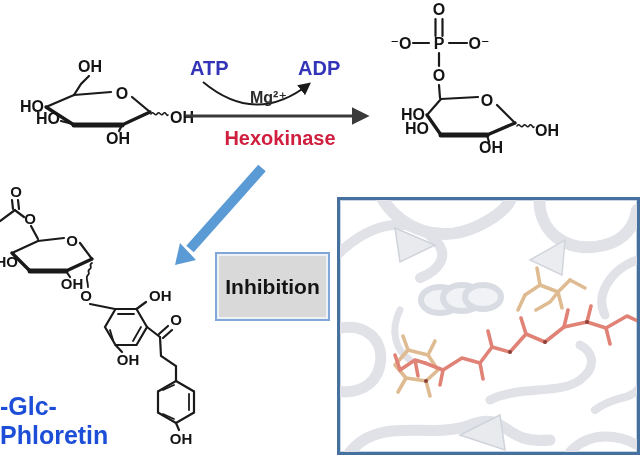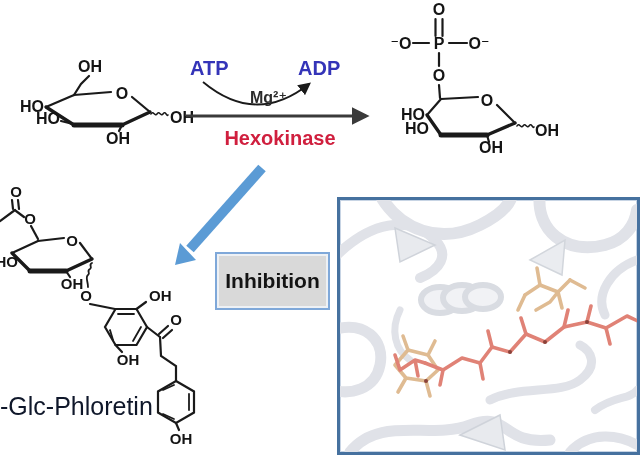--- a/index.html
+++ b/index.html
@@ -11,29 +11,29 @@
   svg text{font-family:"Liberation Sans","DejaVu Sans",sans-serif;font-weight:bold;fill:#141414;}
   .atom{font-size:16px;}
   .atom-sm{font-size:15px;}
   .nucleotide{font-size:20px;fill:#3434b8;}
   .cofactor{font-size:16px;fill:#2b2b2b;}
   .enzyme{font-size:20px;fill:#d01f3e;}
   .bond{stroke:#1a1a1a;stroke-width:2.2;fill:none;stroke-linecap:round;}
   .bond-med{stroke:#1a1a1a;stroke-width:3.4;fill:none;stroke-linecap:round;}
   .bond-bold{stroke:#1a1a1a;stroke-width:5;fill:none;stroke-linecap:round;}
   .inhibition-box{
-    left:215px;top:252px;width:115px;height:58px;
+    left:215px;top:252px;width:115px;height:69px;
     background:#d9d9d9;border:2.5px solid #7fa8d9;
     box-shadow:inset 0 0 0 2px #eef1f5;
     display:flex;align-items:center;justify-content:center;
     font-size:21px;font-weight:bold;color:#141414;box-sizing:border-box;
   }
   .inhibitor-label{
-    left:0px;top:392px;width:160px;font-size:25px;font-weight:normal;
-    color:#0f172a;letter-spacing:0px;
+    left:0px;top:392px;width:160px;font-size:25px;font-weight:bold;
+    color:#1d4ed8;letter-spacing:0px;
   }
   .protein-panel{
     left:337px;top:197px;width:303px;height:258px;box-sizing:border-box;
     background:#ffffff;border:3px solid #46719f;
     box-shadow:inset 0 0 0 1px #c7d4e4;
   }
   .ribbon{stroke:#e0e2e8;fill:none;stroke-linecap:round;}
   .ligand-salmon{stroke:#e08276;stroke-width:3.6;fill:none;stroke-linecap:round;stroke-linejoin:round;}
   .ligand-tan{stroke:#dfbb92;stroke-width:3.6;fill:none;stroke-linecap:round;stroke-linejoin:round;}
 </style>

